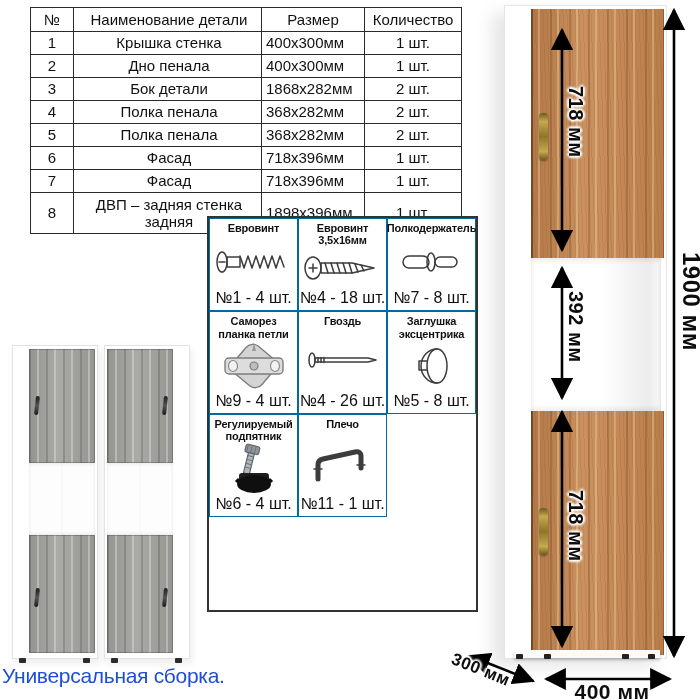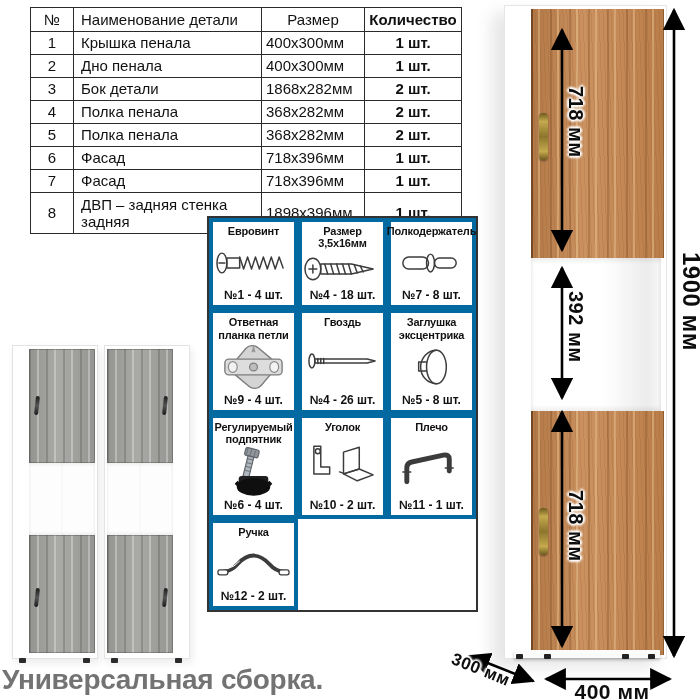--- a/index.html
+++ b/index.html
@@ -15,41 +15,41 @@
     border-collapse:collapse;table-layout:fixed;
     font-size:15px;line-height:1.15;
   }
   .parts-table th,.parts-table td{
     border:1.6px solid #2a2a2a;padding:1px 4px;background:#fff;
     overflow:hidden;
   }
   .parts-table th{font-weight:normal;text-align:center;height:21px;}
   .parts-table td{height:20px;}
   .parts-table .c-num{width:34px;text-align:center;}
-  .parts-table .c-name{width:176px;text-align:left;padding-left:7px;margin-top:40px;}
+  .parts-table .c-name{width:176px;text-align:center;padding-left:7px;margin-top:40px;}
   .parts-table .c-size{width:94px;}
-  .parts-table .c-qty{width:88px;text-align:center;font-weight:bold;}
+  .parts-table .c-qty{width:88px;text-align:center;}
   .parts-table tr.tall td{height:38px;}
   
   .hw-grid{
     position:absolute;left:207px;top:216px;width:267px;height:392px;
     display:grid;grid-template-columns:1fr 1fr 1fr;grid-template-rows:1fr 1fr 1fr 1fr;
     border:2px solid #333;background:#fff;
   }
   .hw-cell{
-    border:4px solid #0369a1;display:flex;flex-direction:column;align-items:center;
+    border:1px solid #0369a1;display:flex;flex-direction:column;align-items:center;
     padding:3px 2px 2px 2px;background:#fff;min-width:0;
   }
   .hw-title{
     font-weight:bold;font-size:11px;line-height:1.12;text-align:center;
     letter-spacing:-0.2px;
   }
   .hw-img{flex:1;display:flex;align-items:center;justify-content:center;width:100%;}
   .hw-img svg{display:block;}
-  .hw-count{font-weight:bold;font-size:12px;white-space:nowrap;padding-bottom:1px;}
+  .hw-count{font-weight:normal;font-size:16px;white-space:nowrap;padding-bottom:1px;}
   .ln{stroke:#3c3c3c;stroke-width:1.5;fill:none;stroke-linejoin:round;stroke-linecap:round;}
   
   .mini-cabs{position:absolute;left:12px;top:345px;width:176px;height:316px;}
   .mini-cab{
     position:absolute;top:0;width:84px;height:312px;background:#fff;
     border:1px solid #e3e3e3;box-shadow:2px 4px 8px rgba(0,0,0,.08);
   }
   .mini-cab.left{left:0;}
   .mini-cab.right{left:92px;}
   .grey-door{
@@ -126,40 +126,40 @@
   }
   .dim-v{writing-mode:vertical-rl;font-size:20px;}
   .dim-718-top{left:564px;top:86px;}
   .dim-392{left:564px;top:291px;}
   .dim-718-bottom{left:564px;top:490px;}
   .dim-1900{left:677px;top:252px;font-size:24px;}
   .dim-400{left:556px;top:680px;width:112px;text-align:center;font-size:21px;}
   .dim-300{left:450px;top:660px;font-size:17px;transform:rotate(22deg);}
   
   .caption{
-    position:absolute;left:2px;top:664px;font-size:28px;font-weight:bold;
-    letter-spacing:-0.3px;color:#737373;
+    position:absolute;left:2px;top:664px;font-size:21px;font-weight:normal;
+    letter-spacing:-0.3px;color:#1d4ed8;
   }
 </style>
 </head>
 <body>
 
 <table class="parts-table">
   <thead>
     <tr>
       <th class="c-num">№</th>
       <th class="c-name">Наименование детали</th>
       <th class="c-size">Размер</th>
       <th class="c-qty">Количество</th>
     </tr>
   </thead>
   <tbody>
     <tr>
       <td class="c-num">1</td>
-      <td class="c-name">Крышка пенала</td>
+      <td class="c-name">Крышка стенка</td>
       <td class="c-size">400х300мм</td>
       <td class="c-qty">1 шт.</td>
     </tr>
     <tr>
       <td class="c-num">2</td>
       <td class="c-name">Дно пенала</td>
       <td class="c-size">400х300мм</td>
       <td class="c-qty">1 шт.</td>
     </tr>
     <tr>
@@ -211,21 +211,21 @@
         <line class="ln" x1="4" y1="15" x2="10" y2="15"></line>
         <rect class="ln" x="12" y="10" width="13" height="10"></rect>
         <path class="ln" d="M25 9 l4 12 4 -12 4 12 4 -12 4 12 4 -12 4 12 4 -12 4 12 4 -12 4 11"></path>
       </svg>
     </div>
     <div class="hw-count">№1 - 4 шт.</div>
   </div>
 
 
   <div class="hw-cell">
-    <div class="hw-title">Размер 3,5х16мм</div>
+    <div class="hw-title">Евровинт 3,5х16мм</div>
     <div class="hw-img">
       <svg width="78" height="30" viewBox="0 0 78 30">
         <ellipse class="ln" cx="9" cy="15" rx="8" ry="11"></ellipse>
         <path class="ln" d="M5 15 h8 M9 11 v8"></path>
         <path class="ln" d="M17 10 L48 10 L70 15 L48 20 L17 20 Z"></path>
         <path class="ln" d="M21 10 l3 10 M27 10 l3 10 M33 10 l3 10 M39 10 l3 10 M45 10 l3 10 M51 11 l3 8 M57 12 l3 6"></path>
       </svg>
     </div>
     <div class="hw-count">№4 - 18 шт.</div>
   </div>
@@ -237,21 +237,21 @@
         <rect class="ln" x="10" y="9" width="26" height="12" rx="6"></rect>
         <ellipse class="ln" cx="38" cy="15" rx="4" ry="9"></ellipse>
         <rect class="ln" x="42" y="10" width="22" height="10" rx="5"></rect>
       </svg>
     </div>
     <div class="hw-count">№7 - 8 шт.</div>
   </div>
 
 
   <div class="hw-cell">
-    <div class="hw-title">Ответная планка петли</div>
+    <div class="hw-title">Саморез планка петли</div>
     <div class="hw-img">
       <svg width="78" height="50" viewBox="0 0 78 50">
         <g transform="rotate(40 39 25)">
           <rect x="21" y="7" width="36" height="36" rx="9" fill="#d4d4d4" stroke="#7d7d7d" stroke-width="1.4"></rect>
         </g>
         <rect x="10" y="17" width="58" height="16" rx="4" fill="#dddddd" stroke="#7d7d7d" stroke-width="1.4"></rect>
         <ellipse cx="18" cy="25" rx="4.5" ry="5.5" fill="#f2f2f2" stroke="#8a8a8a" stroke-width="1.2"></ellipse>
         <ellipse cx="60" cy="25" rx="4.5" ry="5.5" fill="#f2f2f2" stroke="#8a8a8a" stroke-width="1.2"></ellipse>
         <circle cx="39" cy="25" r="4" fill="#bdbdbd" stroke="#7d7d7d" stroke-width="1.2"></circle>
         <path d="M39 2 l2 8 h-4 z" fill="#9a9a9a"></path>
@@ -295,57 +295,32 @@
           <path d="M31 13 h6 M31 17 h6 M31 21 h6 M31 25 h6" stroke="#6d7379" stroke-width="1"></path>
         </g>
         <rect x="24" y="30" width="30" height="9" rx="3" fill="#1e1e1e"></rect>
         <ellipse cx="39" cy="41" rx="17" ry="9" fill="#0f0f0f"></ellipse>
         <path d="M24 36 l-3 3 M54 36 l3 3" stroke="#0f0f0f" stroke-width="3"></path>
       </svg>
     </div>
     <div class="hw-count">№6 - 4 шт.</div>
   </div>
 
-  <div class="hw-cell">
-    <div class="hw-title">Уголок</div>
-    <div class="hw-img">
-      <svg width="78" height="54" viewBox="0 0 78 54">
-        <path class="ln" d="M10 8 v28 h16 v-7 h-9 V8 z"></path>
-        <circle class="ln" cx="14" cy="13" r="2.5"></circle>
-        <path class="ln" d="M40 14 l16 -5 v22 l-16 5 z"></path>
-        <path class="ln" d="M40 36 l16 -5 14 6 -16 6 z"></path>
-        <path class="ln" d="M36 34 l6 2"></path>
-      </svg>
-    </div>
-    <div class="hw-count">№10 - 2 шт.</div>
-  </div>
 
   <div class="hw-cell">
     <div class="hw-title">Плечо</div>
     <div class="hw-img">
       <svg width="78" height="50" viewBox="0 0 78 50">
         <path d="M14 42 V28 q0 -5 5 -6 l32 -7 q6 -1 6 4 v12" fill="none" stroke="#3c3c3c" stroke-width="5" stroke-linecap="round" stroke-linejoin="round"></path>
         <path class="ln" d="M10 32 h8 M53 28 h8"></path>
       </svg>
     </div>
     <div class="hw-count">№11 - 1 шт.</div>
   </div>
 
-  <div class="hw-cell">
-    <div class="hw-title">Ручка</div>
-    <div class="hw-img">
-      <svg width="78" height="40" viewBox="0 0 78 40">
-        <path d="M8 29 q9 -1 15 -8 q16 -17 32 0 q6 7 15 8" fill="none" stroke="#3c3c3c" stroke-width="4" stroke-linecap="round"></path>
-        <path d="M12 26 q8 -2 13 -8" fill="none" stroke="#ffffff" stroke-width="1"></path>
-        <rect x="3" y="27" width="10" height="5" rx="2" fill="#fff" stroke="#3c3c3c" stroke-width="1.3"></rect>
-        <rect x="65" y="27" width="10" height="5" rx="2" fill="#fff" stroke="#3c3c3c" stroke-width="1.3"></rect>
-      </svg>
-    </div>
-    <div class="hw-count">№12 - 2 шт.</div>
-  </div>
 
 </div>
 
 <div class="mini-cabs">
   <div class="mini-cab left">
     <div class="grey-door top">
       <div class="mini-handle h-top" style="top:47px;left:6px;position:absolute;"></div>
     </div>
     <div class="mini-niche"></div>
     <div class="grey-door bottom">

